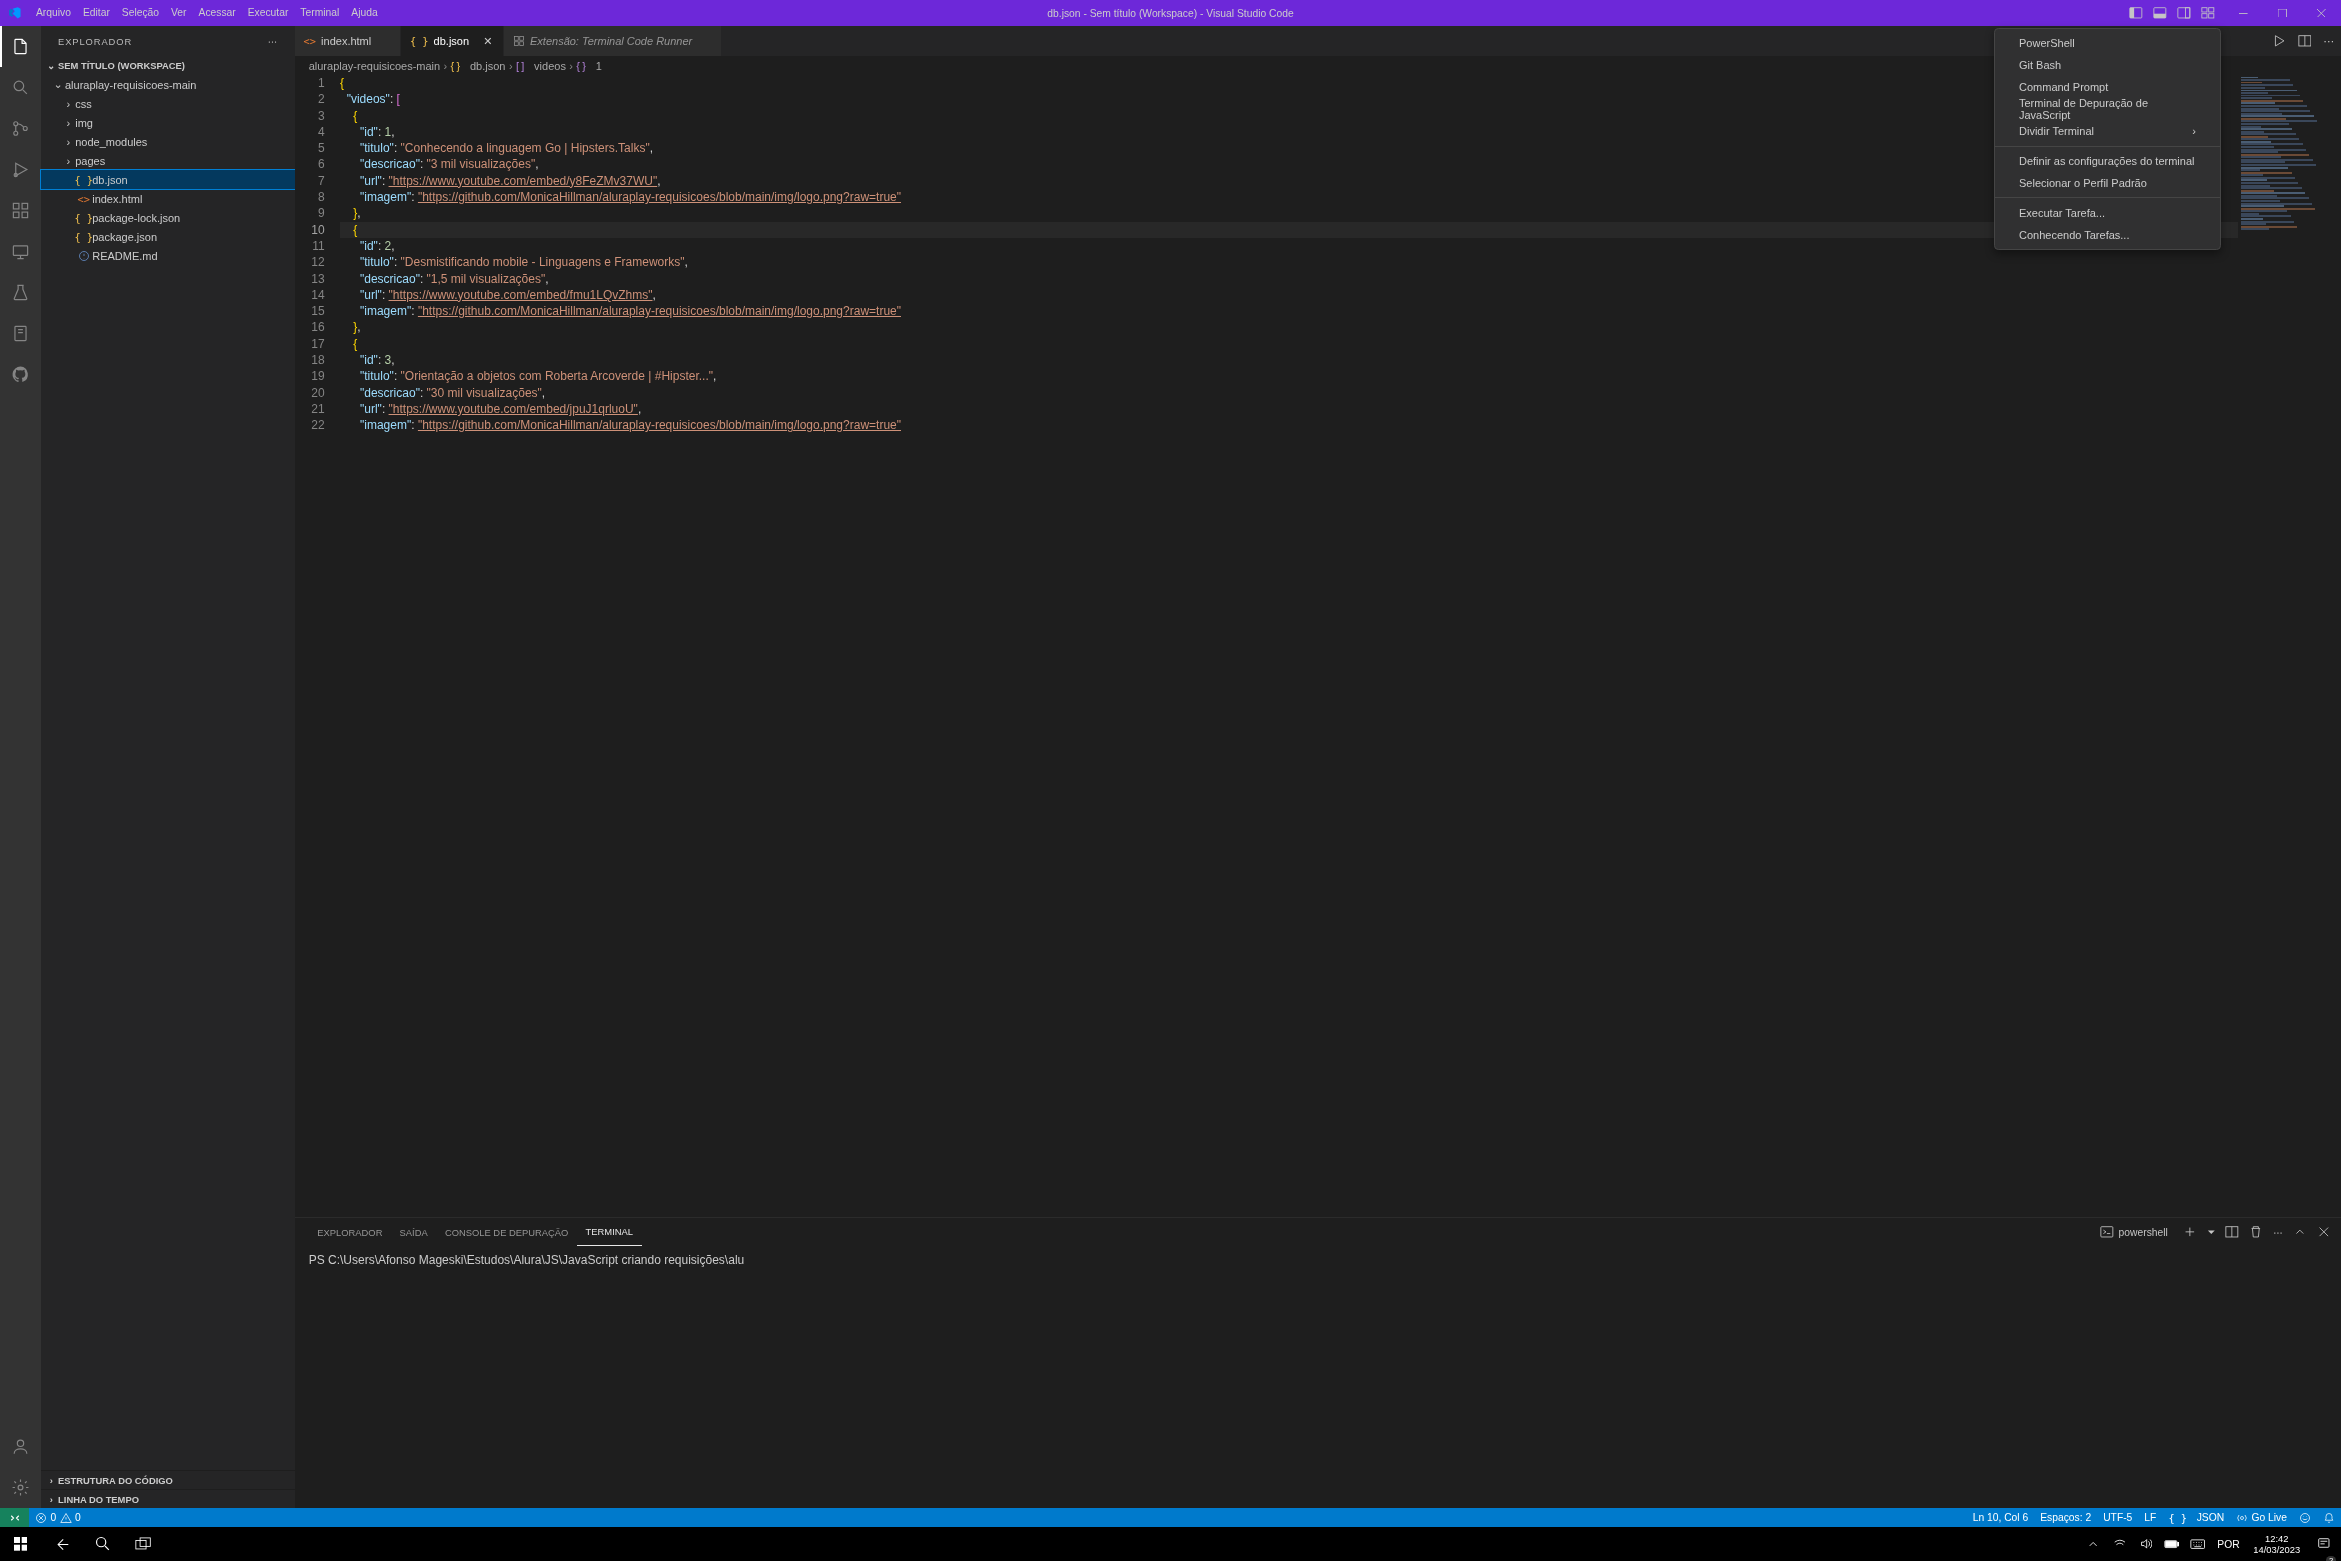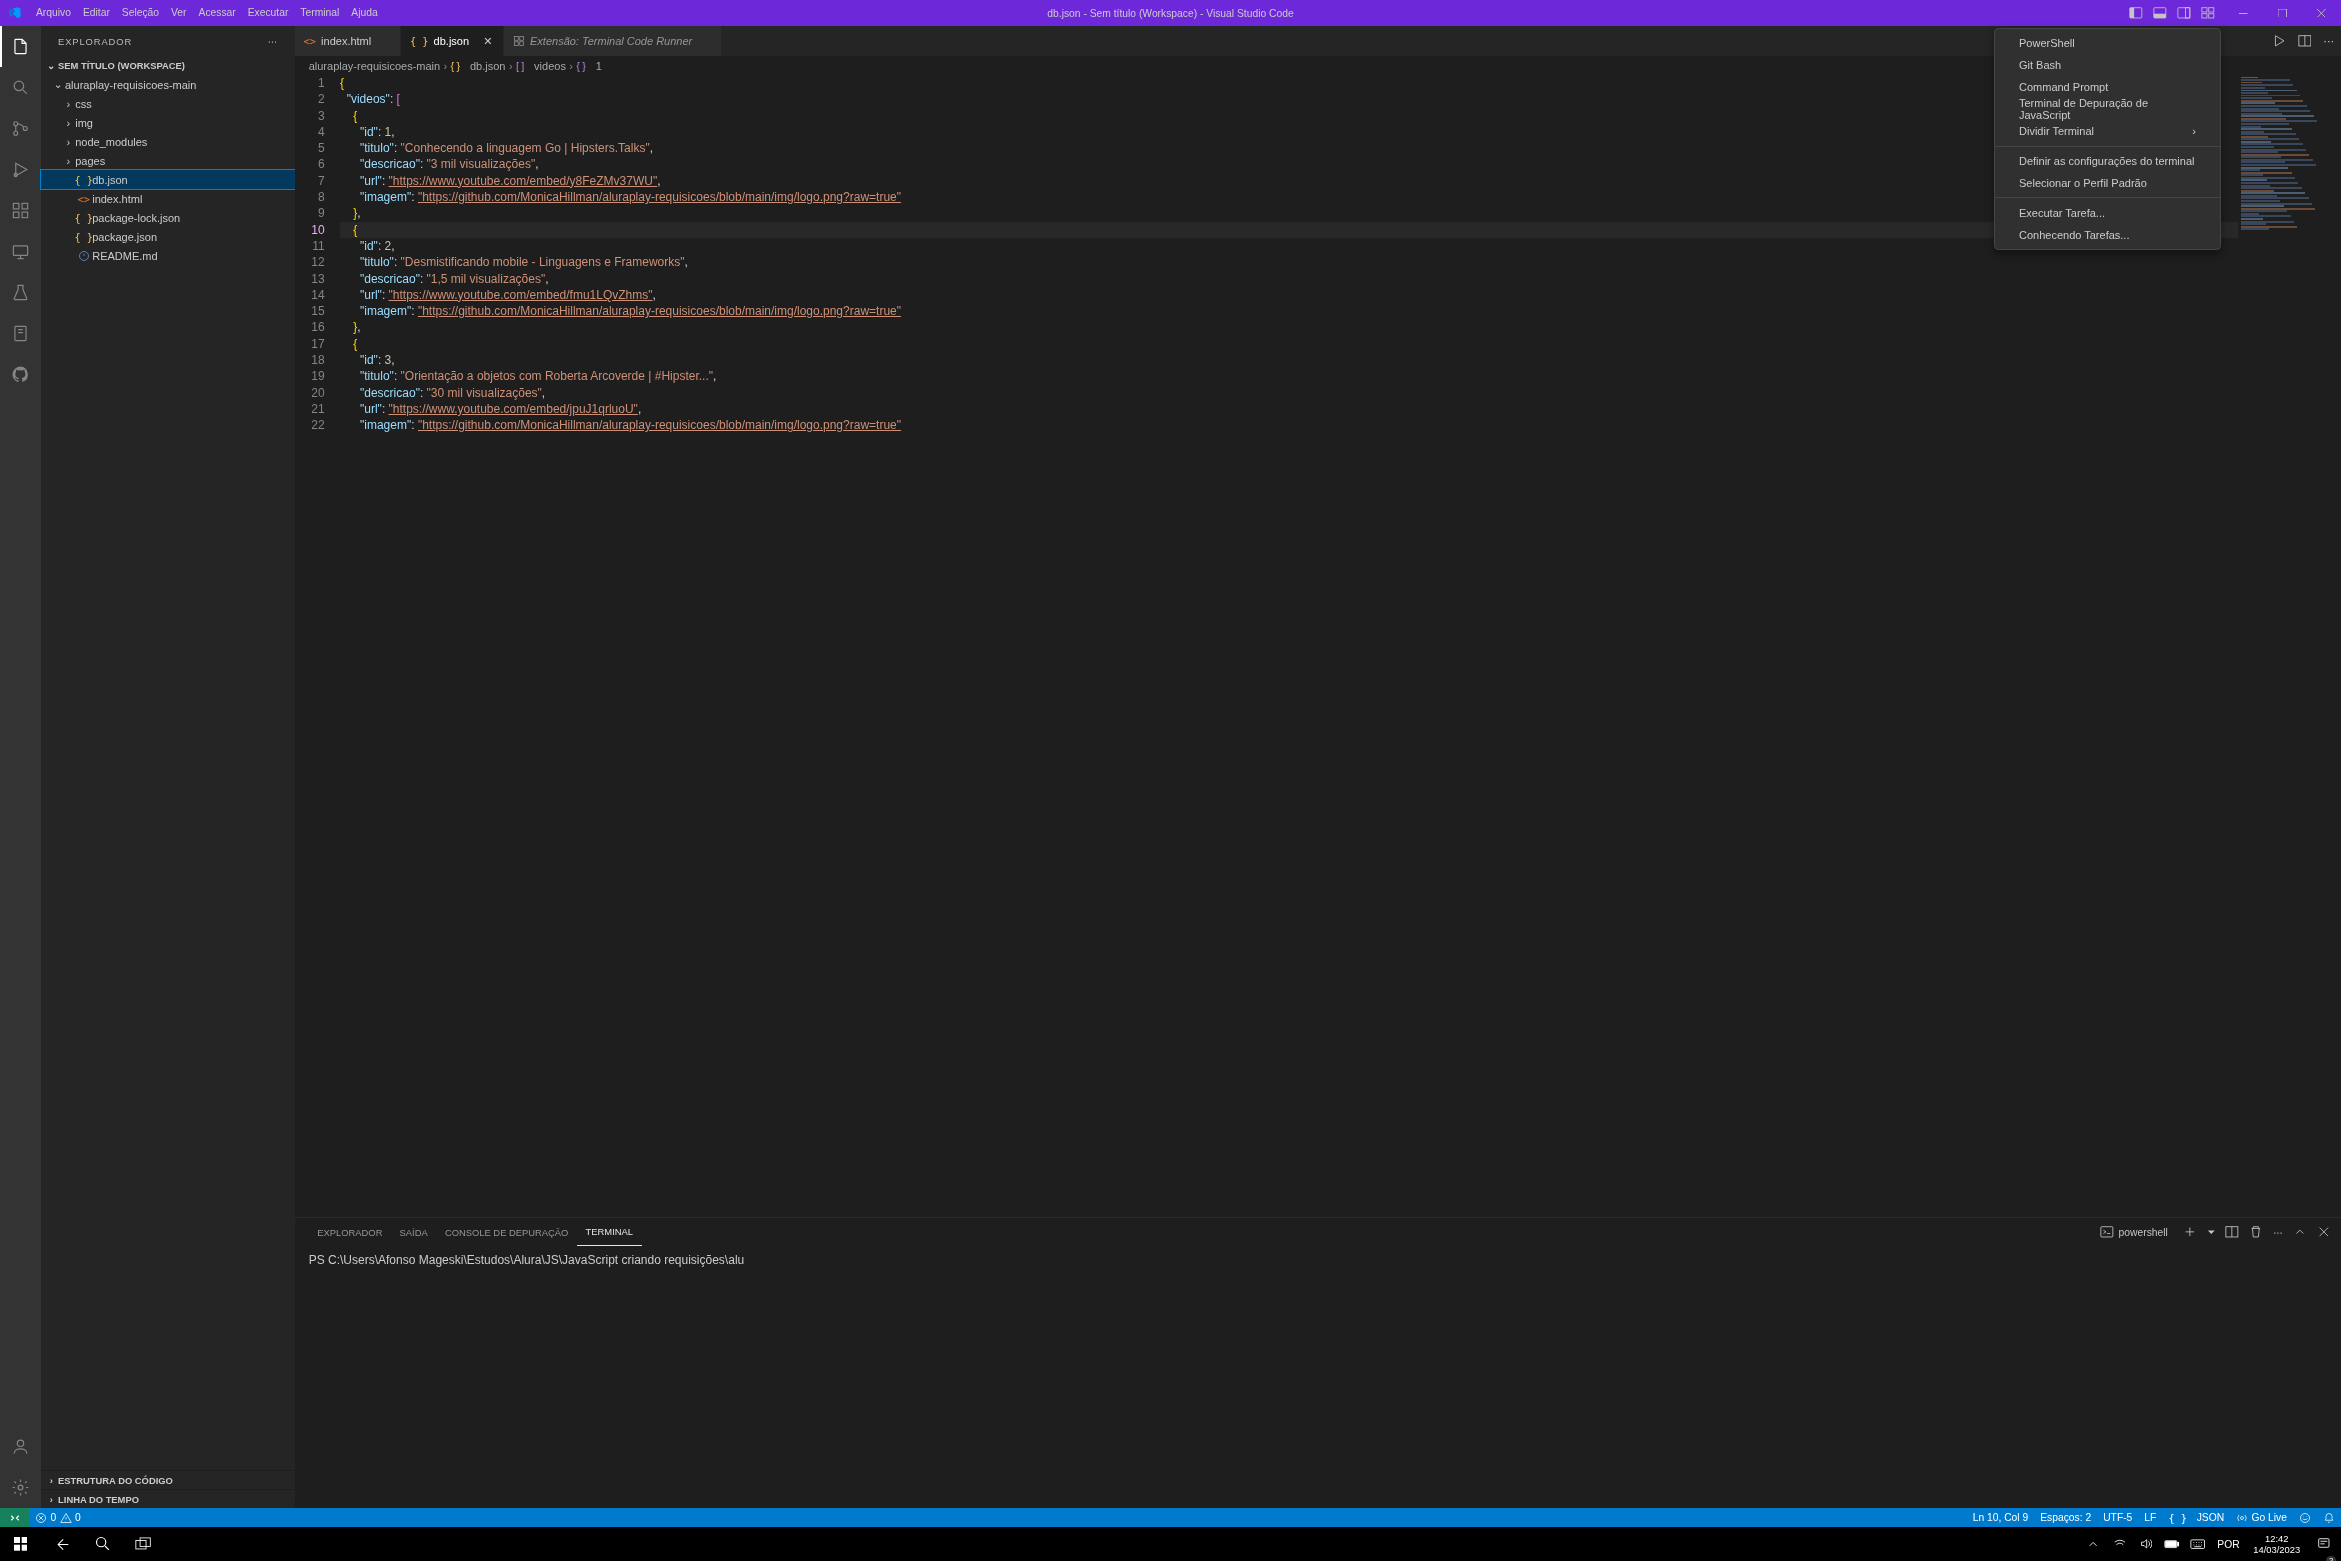--- a/index.html
+++ b/index.html
@@ -61,21 +61,21 @@
 .tabs-actions .ta { cursor: pointer; }
 
 .breadcrumb { height: 19px; display: flex; align-items: center; padding: 0 13.7px; font-size: 11px; color: #a9a9a9; }
 .breadcrumb .bc-sep { margin: 0 3.4px; color: #888; }
 .breadcrumb .bc-item { display: inline-flex; align-items: center; gap: 3.4px; }
 
 
 .editor { flex: 1; display: flex; overflow: hidden; position: relative; font-family: 'Consolas', 'Courier New', monospace; font-size: 12px; }
 .gutter { width: 45px; text-align: right; color: #858585; padding-right: 15.4px; background: #1e1e1e; user-select: none; line-height: 16.3px; padding-top: 0; }
 .gutter .ln { height: 16.3px; }
-.gutter .ln.cur { color: #f0abfc; }
+.gutter .ln.cur { color: #a3a3a3; }
 .code { flex: 1; line-height: 16.3px; white-space: pre; overflow: hidden; }
 .code .line { height: 16.3px; }
 .code .line.hl { background: #282828; }
 .tok-br { color: #ffd700; }
 .tok-br2 { color: #da70d6; }
 .tok-key { color: #9cdcfe; }
 .tok-str { color: #ce9178; }
 .tok-num { color: #b5cea8; }
 .tok-punc { color: #d4d4d4; }
 .tok-url { color: #ce9178; text-decoration: underline; }
@@ -590,21 +590,21 @@
         <circle cx="8" cy="8" r="6"></circle>
         <path d="M5 5l6 6M11 5l-6 6"></path>
       </svg>
     <span>0</span>
     <svg width="12" height="12" viewBox="0 0 16 16" fill="none" stroke="currentColor">
         <path d="M8 2l7 12H1L8 2zM8 7v3M8 12v.5"></path>
       </svg>
     <span>0</span>
   </div>
   <div class="spacer"></div>
-  <div class="sb-item">Ln 10, Col 9</div>
+  <div class="sb-item">Ln 10, Col 6</div>
   <div class="sb-item">Espaços: 2</div>
   <div class="sb-item">UTF-5</div>
   <div class="sb-item">LF</div>
   <div class="sb-item"><span style="font-family:monospace;">{ }</span>&nbsp;<span>JSON</span></div>
   <div class="sb-item">
       <svg width="12" height="12" viewBox="0 0 16 16" fill="none" stroke="currentColor">
         <circle cx="8" cy="8" r="2"></circle>
         <path d="M4 4a6 6 0 0 0 0 8M12 4a6 6 0 0 1 0 8"></path>
       </svg>
       <span>Go Live</span>

